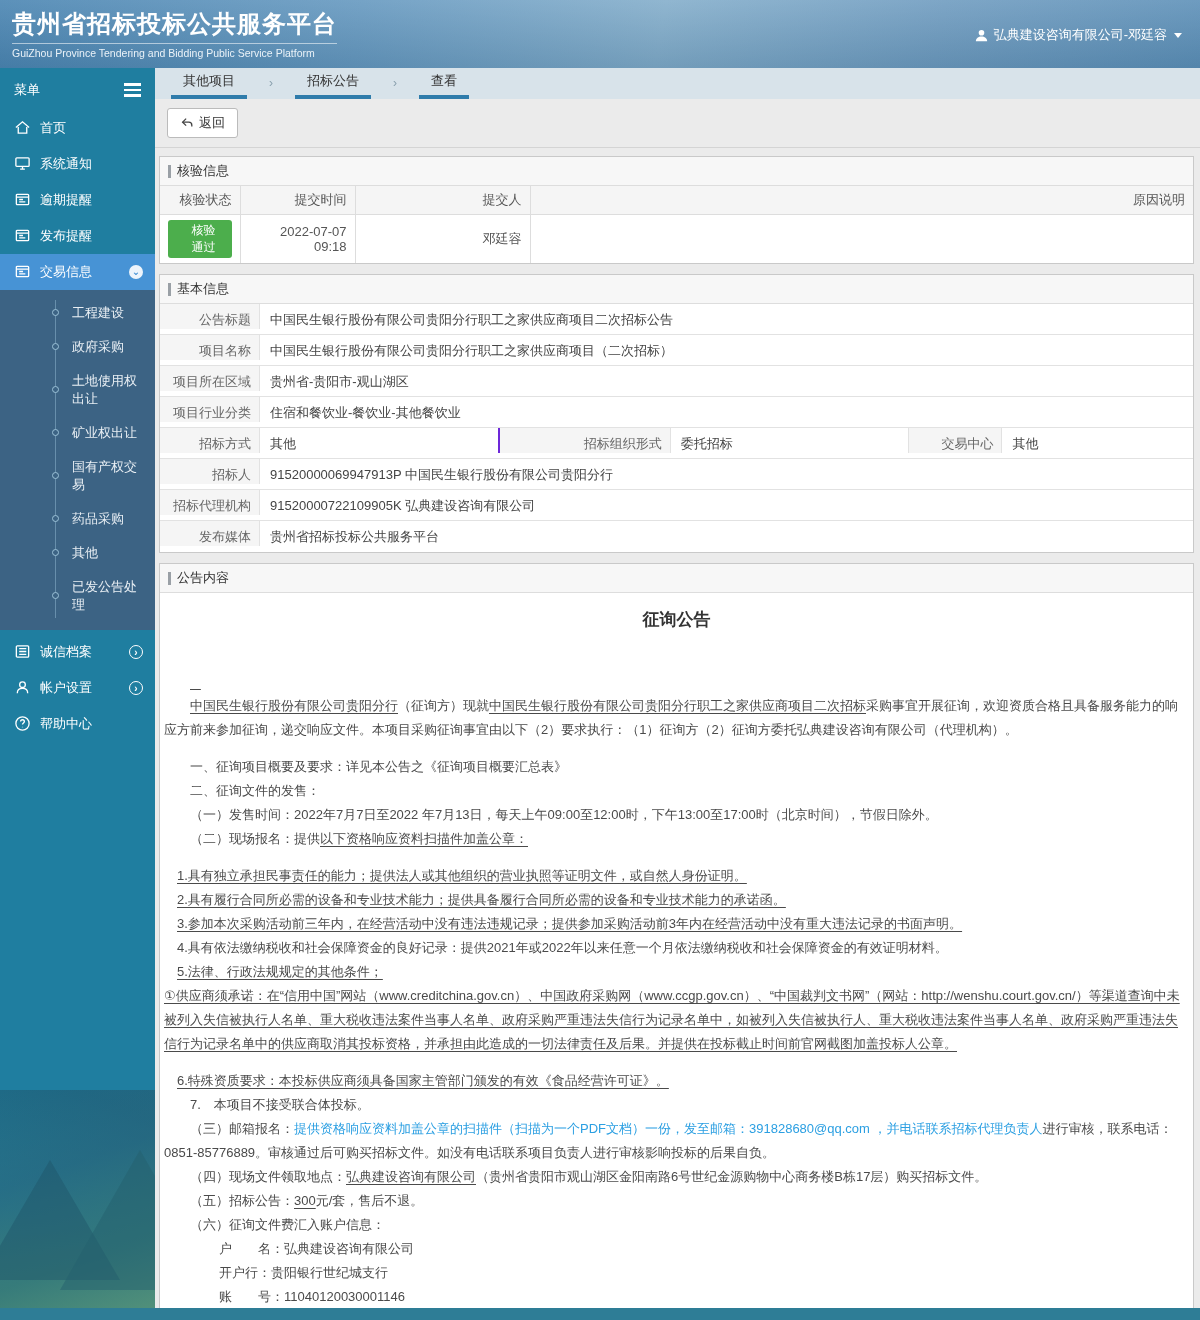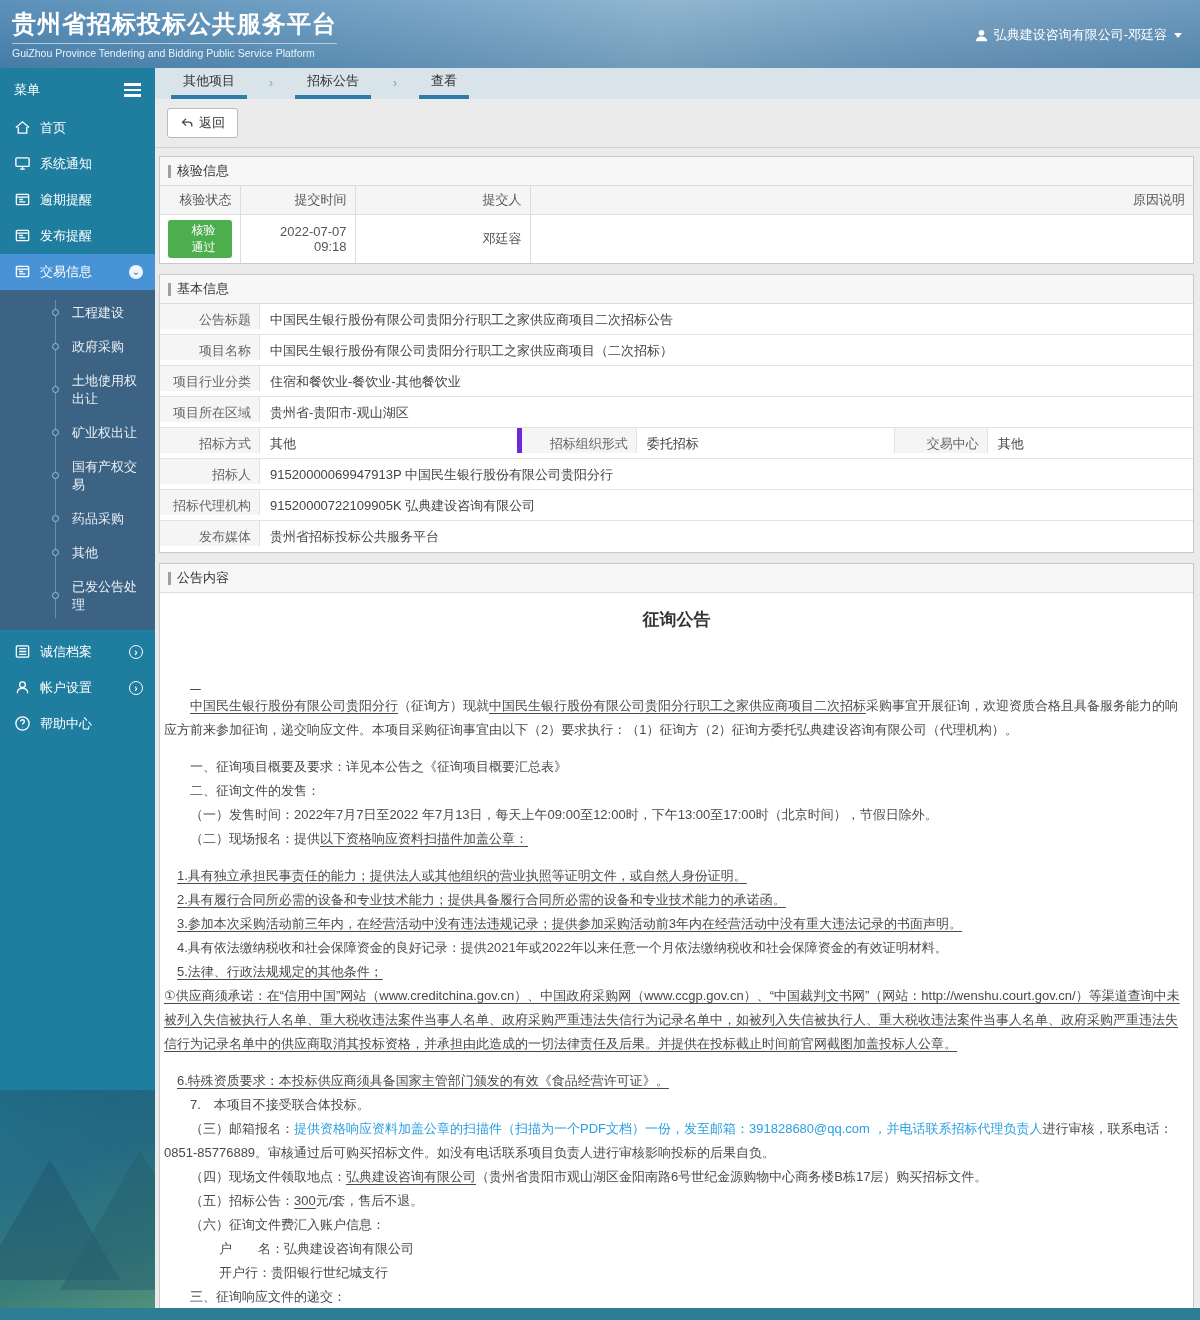--- a/index.html
+++ b/index.html
@@ -56,21 +56,21 @@
   table.grid{ border-collapse:collapse; width:100%; }
   table.grid th, table.grid td{ border:1px solid #ddd; font-weight:normal; text-align:right; padding:5px 8px; font-size:13px; color:#555; }
   table.grid th{ background:#f5f5f5; color:#555; }
   table.grid { border-style:hidden; }
   .badge-pass{ display:inline-block; background:#4cae4c; color:#fff; font-size:12px; padding:2px 16px; border-radius:3px; }
 
   .info-row{ display:flex; border-bottom:1px solid #e2e2e2; min-height:31px; align-items:flex-start; }
   .info-row:last-child{ border-bottom:none; }
   .info-label{ width:100px; background:#f5f5f5; color:#666; text-align:right; padding:7px 8px 0 4px; border-right:1px solid #e2e2e2; font-size:13px; }
   .info-value{ flex:1; padding:7px 20px 0 10px; color:#444; font-size:13px; }
-  .info-label.w150{ width:120px; border-left:5px solid #6d28d9;padding-left:16px; }
+  .info-label.w150{ width:173px; border-left:2px solid #6d28d9;padding-left:16px; }
   .info-label.w110{ width:94px; border-left:1px solid #e2e2e2; }
   .info-value.vflex{ flex:1.1; }
   .info-value.vsmall{ flex:0.85; }
 
   
   .doc{ padding:6px 4px 10px 4px; color:#4a4a4a; }
   .doc-line{ line-height:24px; font-size:13px; }
   .doc-line.t{ text-align:center; font-size:17px; font-weight:bold; color:#333; line-height:30px; margin:6px 0 22px 0; }
   .doc-line.p{ text-indent:2em; }
   .doc-line.li{ padding-left:13px; }
@@ -261,26 +261,26 @@
     </div>
     <div class="info-row">
       <div class="info-label">公告标题</div>
       <div class="info-value">中国民生银行股份有限公司贵阳分行职工之家供应商项目二次招标公告</div>
     </div>
     <div class="info-row">
       <div class="info-label">项目名称</div>
       <div class="info-value">中国民生银行股份有限公司贵阳分行职工之家供应商项目（二次招标）</div>
     </div>
     <div class="info-row">
+      <div class="info-label">项目所在区域</div>
+      <div class="info-value">贵州省-贵阳市-观山湖区</div>
+    </div>
+    <div class="info-row">
       <div class="info-label">项目行业分类</div>
       <div class="info-value">住宿和餐饮业-餐饮业-其他餐饮业</div>
-    </div>
-    <div class="info-row">
-      <div class="info-label">项目所在区域</div>
-      <div class="info-value">贵州省-贵阳市-观山湖区</div>
     </div>
     <div class="info-row">
       <div class="info-label">招标方式</div>
       <div class="info-value vflex">其他</div>
       <div class="info-label w150">招标组织形式</div>
       <div class="info-value vflex">委托招标</div>
       <div class="info-label w110">交易中心</div>
       <div class="info-value vsmall">其他</div>
     </div>
     <div class="info-row">
@@ -322,20 +322,21 @@
           <div class="doc-line fl"><span class="u">①供应商须承诺：在“信用中国”网站（www.creditchina.gov.cn）、中国政府采购网（www.ccgp.gov.cn）、“中国裁判文书网”（网站：http://wenshu.court.gov.cn/）等渠道查询中未被列入失信被执行人名单、重大税收违法案件当事人名单、政府采购严重违法失信行为记录名单中，如被列入失信被执行人、重大税收违法案件当事人名单、政府采购严重违法失信行为记录名单中的供应商取消其投标资格，并承担由此造成的一切法律责任及后果。并提供在投标截止时间前官网截图加盖投标人公章。</span></div>
           <div class="doc-line gap"></div>
           <div class="doc-line li"><span class="u">6.特殊资质要求：本投标供应商须具备国家主管部门颁发的有效《食品经营许可证》。</span></div>
           <div class="doc-line p"><span>7.　本项目不接受联合体投标。</span></div>
           <div class="doc-line p"><span>（三）邮箱报名：</span><span class="b">提供资格响应资料加盖公章的扫描件（扫描为一个PDF文档）一份，发至邮箱：391828680@qq.com ，并电话联系招标代理负责人</span><span>进行审核，联系电话：0851-85776889。审核通过后可购买招标文件。如没有电话联系项目负责人进行审核影响投标的后果自负。</span></div>
           <div class="doc-line p"><span>（四）现场文件领取地点：</span><span class="u">弘典建设咨询有限公司</span><span>（贵州省贵阳市观山湖区金阳南路6号世纪金源购物中心商务楼B栋17层）购买招标文件。</span></div>
           <div class="doc-line p"><span>（五）招标公告：</span><span class="u">300</span><span>元/套，售后不退。</span></div>
           <div class="doc-line p"><span>（六）征询文件费汇入账户信息：</span></div>
           <div class="doc-line acct"><span>户　　名：弘典建设咨询有限公司</span></div>
           <div class="doc-line acct"><span>开户行：贵阳银行世纪城支行</span></div>
+          <div class="doc-line acct"><span>账　　号：11040120030001146</span></div>
           <div class="doc-line p"><span>三、征询响应文件的递交：</span></div>
         </div>
 
     </div>
   </div>
 </div>
 
 <div class="bottom-strip"></div>
 
 </body></html>

